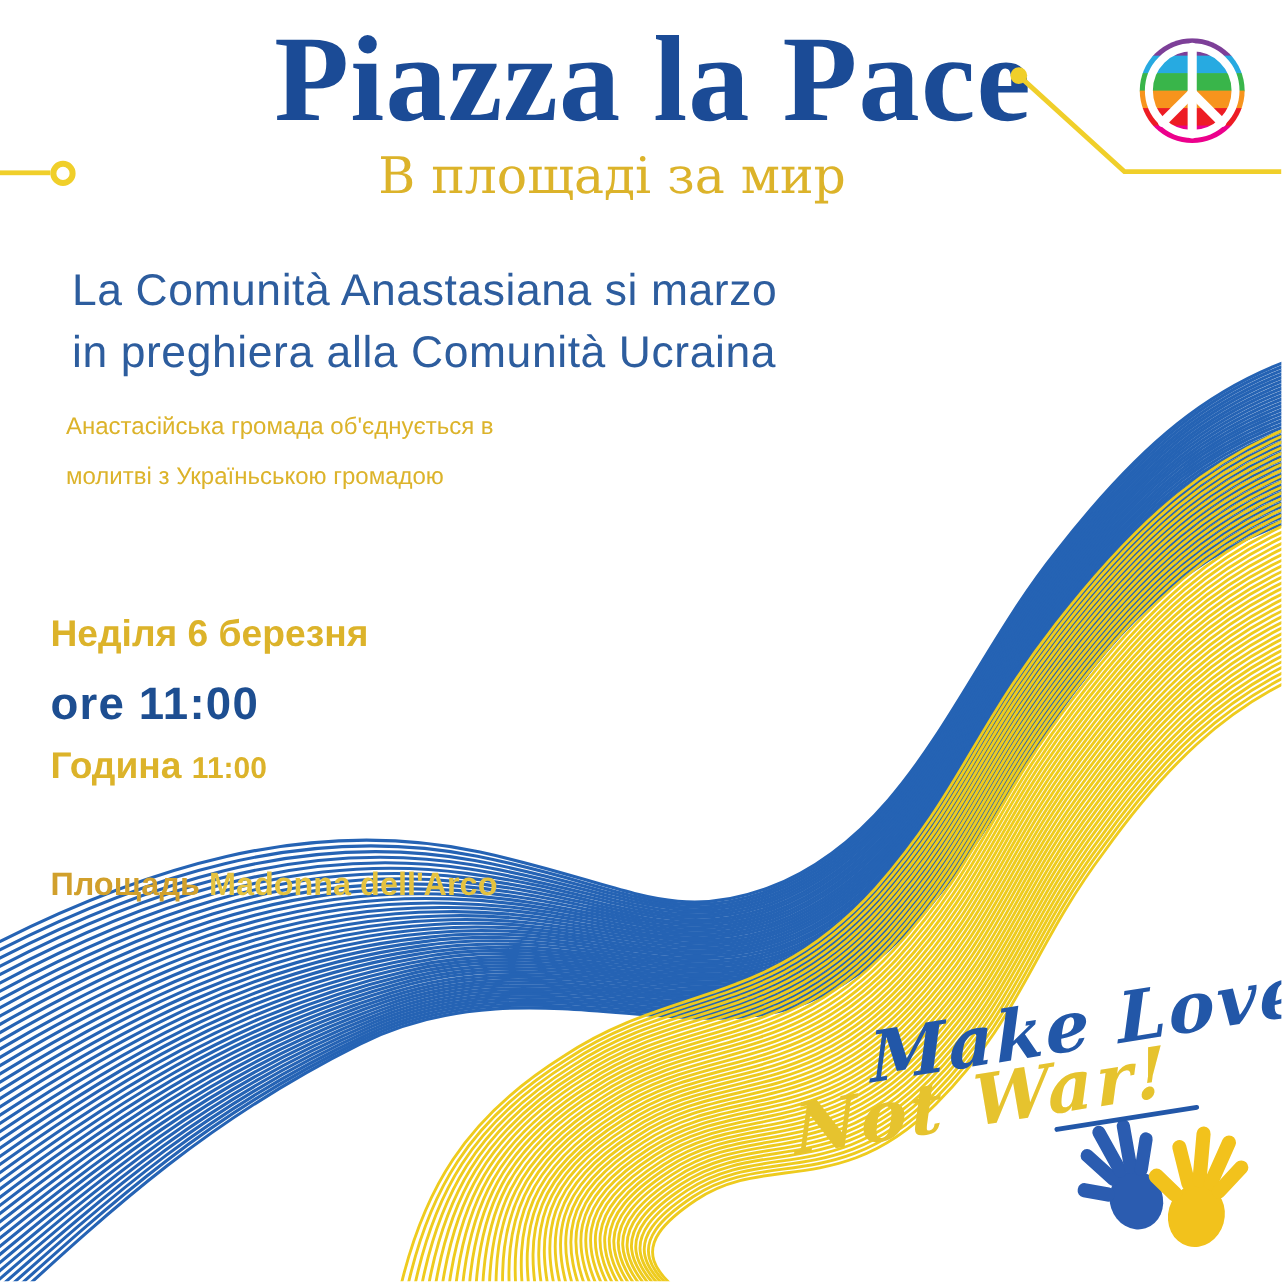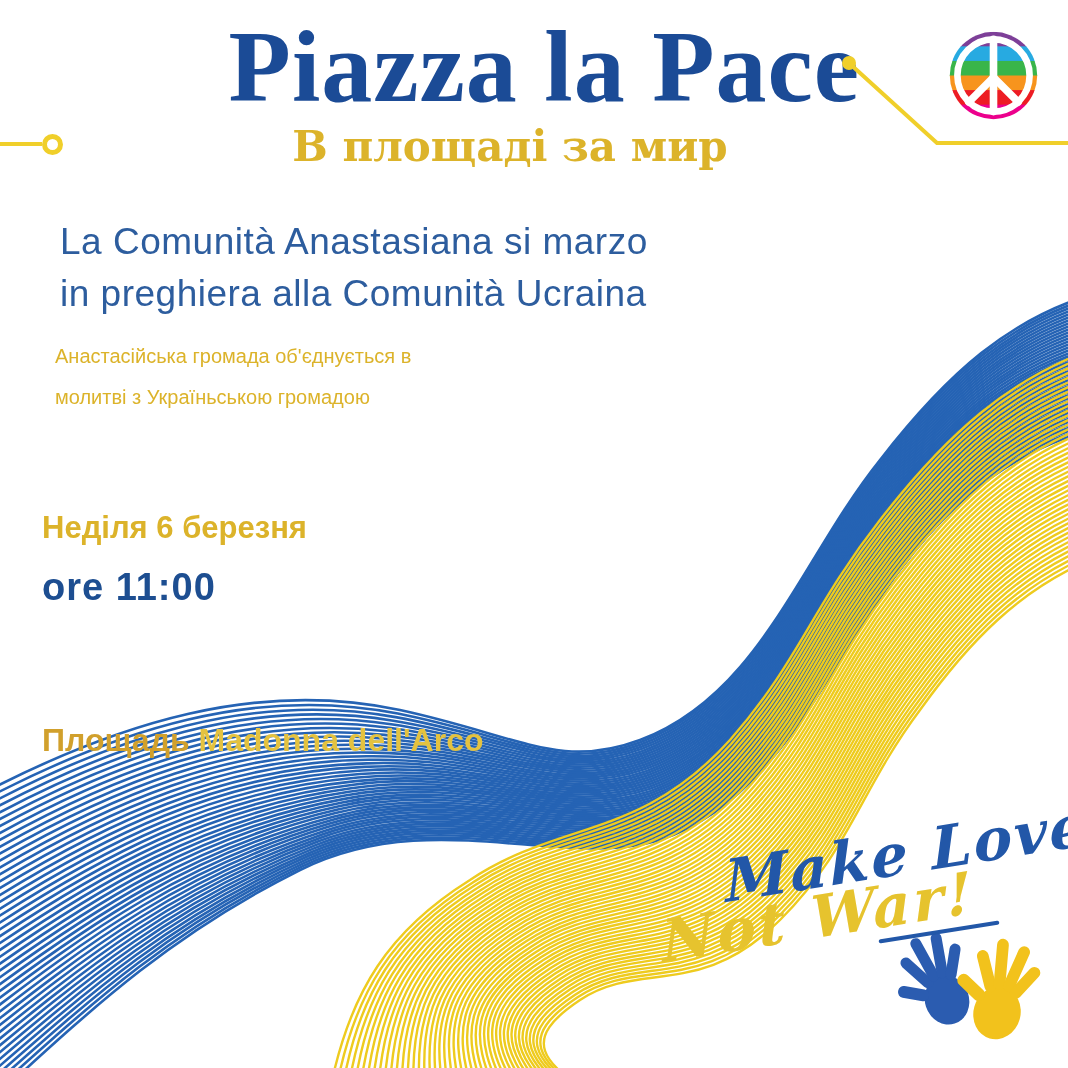--- a/index.html
+++ b/index.html
@@ -24,35 +24,35 @@
   }
   #ribbon{position:absolute;left:0;top:0;width:1068px;height:1068px;z-index:1;}
   .txt{position:absolute;z-index:2;white-space:nowrap;}
   #title{
     left:40px;top:8px;width:820px;text-align:right;
     font-family:"Liberation Serif",serif;font-weight:700;font-size:102px;
     color:var(--navy);letter-spacing:1px;
   }
   #subtitle{
     left:140px;top:122px;width:740px;text-align:center;
-    font-family:"DejaVu Serif",serif;font-weight:700;font-size:42px;
+    font-family:"DejaVu Serif",serif;font-weight:400;font-size:42px;
     color:var(--gold);
   }
   .corner-line{position:absolute;z-index:2;}
   #corner-left-line{left:0;top:142px;width:42px;height:4px;background:var(--line-yellow);}
   #corner-left-ring{left:42px;top:134px;width:11px;height:11px;border:5px solid var(--line-yellow);border-radius:50%;background:#fff;}
   #intro-it{left:60px;top:216px;font-size:37px;line-height:52px;font-weight:400;color:var(--para-blue);letter-spacing:0.5px;}
   #intro-uk{left:55px;top:336px;width:615px;font-size:20px;line-height:41px;font-weight:400;color:var(--gold);}
   #date-it{left:42px;top:447px;font-size:39px;font-weight:700;color:var(--heading-blue);}
   #date-uk{left:42px;top:510px;font-size:31px;font-weight:700;color:var(--gold);}
   #time-it{left:42px;top:566px;font-size:38px;font-weight:700;color:var(--heading-blue);letter-spacing:1px;}
   #time-uk{left:42px;top:620px;font-size:31px;font-weight:700;color:var(--gold);}
   #time-uk .small{font-size:25px;}
   #place-it{left:42px;top:676px;font-size:37px;font-weight:700;color:var(--heading-blue);}
-  #place-uk{left:42px;top:722px;font-size:32px;font-weight:700;color:var(--gold-deep);}
+  #place-uk{left:42px;top:722px;font-size:27px;font-weight:700;color:var(--gold-deep);}
   #place-uk .rest{color:var(--gold-light);font-weight:600;}
   .script{
     font-family:"DejaVu Serif",serif;font-style:italic;font-weight:700;
     transform:rotate(-9deg) skewX(-6deg);transform-origin:left center;z-index:3;
   }
   #slogan-1{left:725px;top:848px;font-size:58px;color:var(--script-blue);letter-spacing:2px;}
   #slogan-underline{position:absolute;left:878px;top:930px;width:122px;height:4px;background:var(--script-blue);transform:rotate(-9deg);z-index:3;border-radius:2px;}
   #slogan-2{left:662px;top:908px;font-size:58px;color:var(--script-yellow);letter-spacing:3px;}
   #decor-right,#peace-logo,#handprints{position:absolute;z-index:2;}
   #decor-right{left:0;top:0;width:1068px;height:200px;pointer-events:none;}
@@ -195,20 +195,24 @@
     <div>La Comunità Anastasiana si marzo</div>
     <div>in preghiera alla Comunità Ucraina</div>
   </div>
   <div class="txt" id="intro-uk">
     <div>Анастасійська громада об'єднується в</div>
     <div>молитві з Україньською громадою</div>
   </div>
 
   <div class="txt" id="date-uk">Неділя 6 березня</div>
   <div class="txt" id="time-it">ore 11:00</div>
+  <div class="txt" id="time-uk">
+    <span>Година</span>
+    <span class="small">11:00</span>
+  </div>
   <div class="txt" id="place-uk">
     <span>Площадь</span>
     <span class="rest">Madonna dell'Arco</span>
   </div>
 
   <div class="txt script" id="slogan-1">Make Love</div>
   <div id="slogan-underline"></div>
   <div class="txt script" id="slogan-2">Not War!</div>
 
   <svg id="handprints" viewBox="0 0 185 150">

